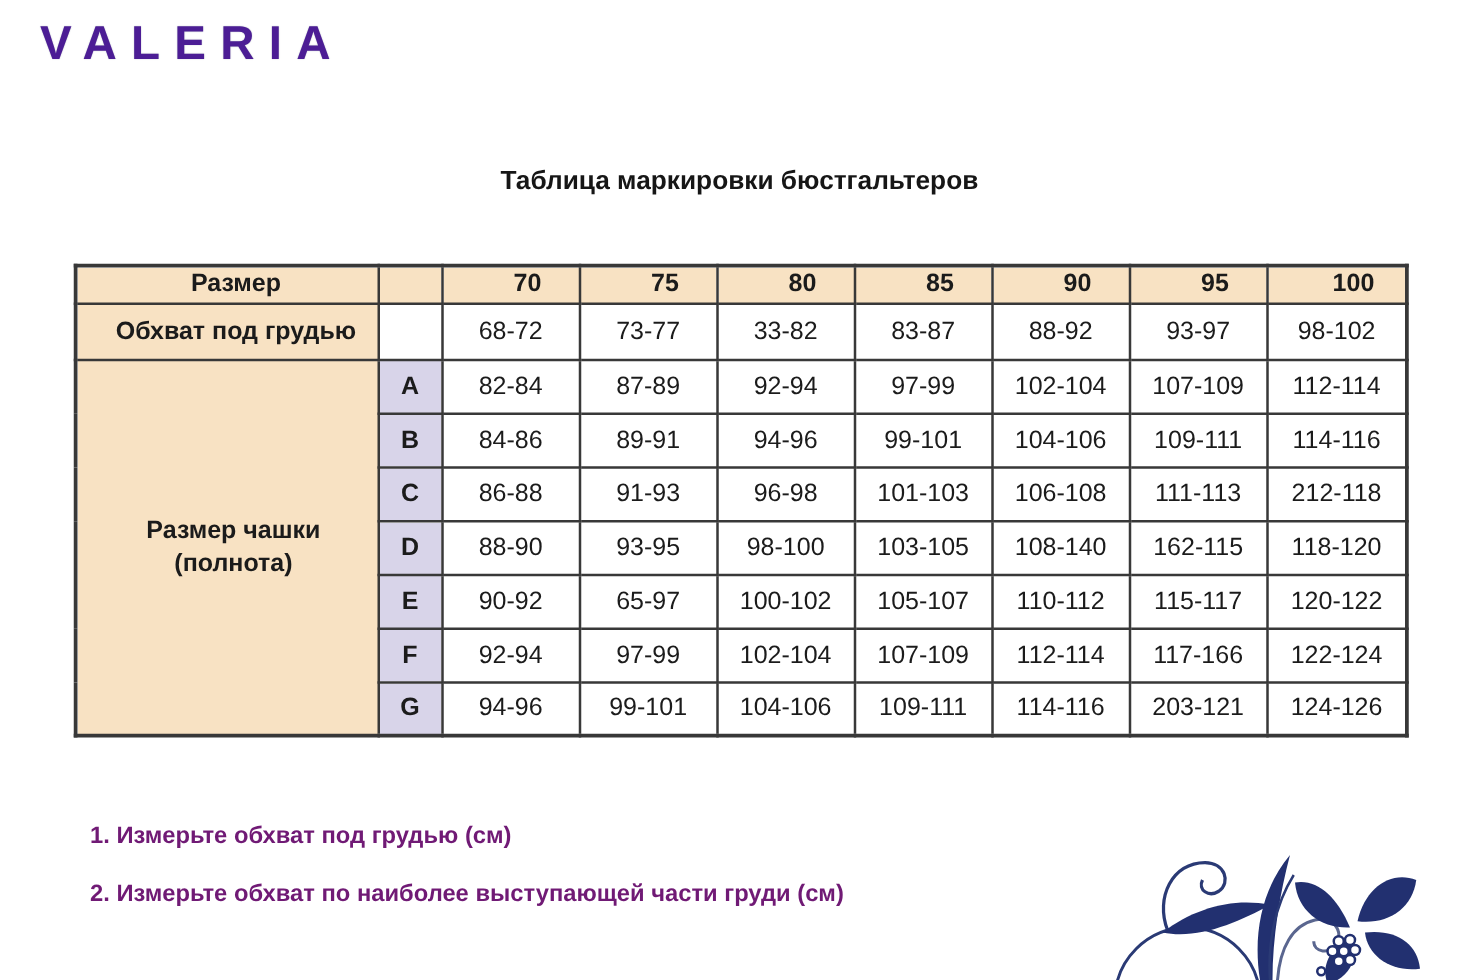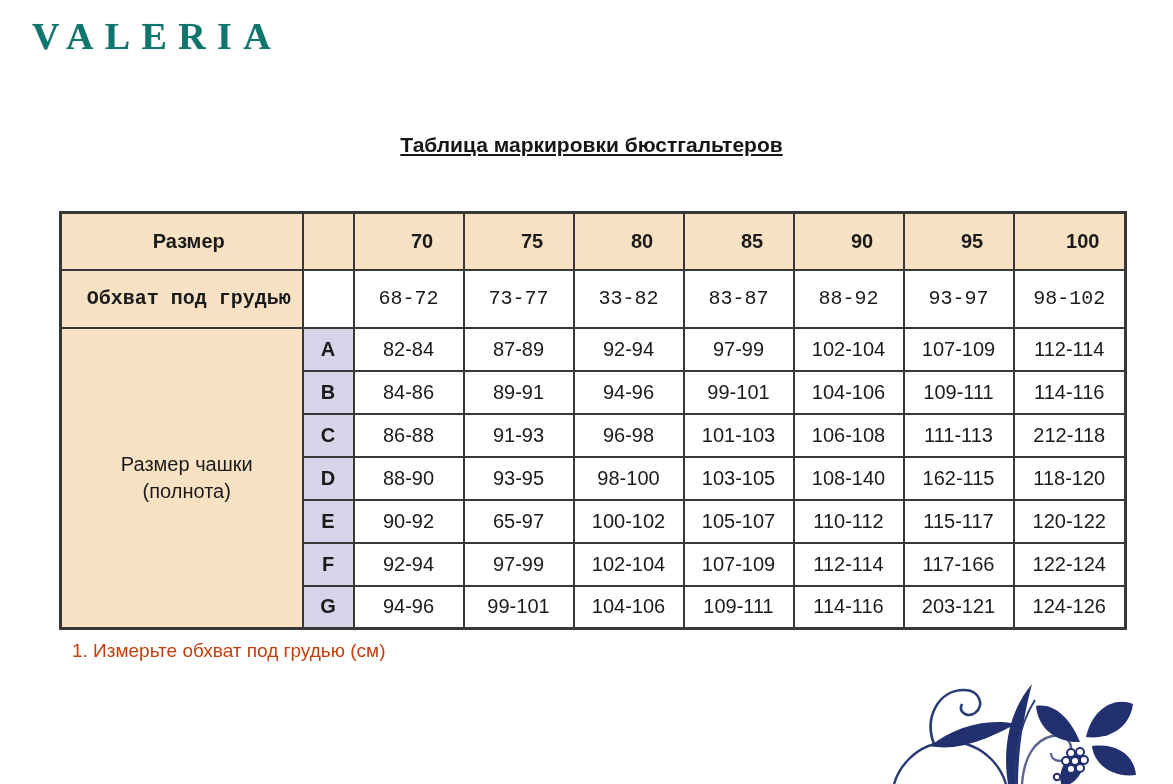--- a/index.html
+++ b/index.html
@@ -6,56 +6,56 @@
   html,body { width:1173px; height:784px; }
   body {
     position:relative;
     background:#ffffff;
     font-family:"Liberation Sans", sans-serif;
     color:#1b1b1b;
     overflow:hidden;
   }
   .logo {
     position:absolute; left:32px; top:14px;
-    font-family:Liberation Serif, serif;
+    font-family:Liberation Sans, sans-serif;
     font-size:38px; font-weight:bold;
     letter-spacing:0.30em;
-    color:#0f766e;
+    color:#4c1d95;
     text-shadow:0 0 1px #aab0ba;
   }
   .title {
     position:absolute; left:59px; top:133px; width:1065px;
     text-align:center;
-    font-size:21px; font-weight:bold; color:#161616;text-decoration:underline;
+    font-size:21px; font-weight:bold; color:#161616;
   }
   table.size-table {
     position:absolute; left:59px; top:211px;
     border-collapse:collapse; table-layout:fixed;
     width:1065px;
     border:3px solid #383838;
   }
   table.size-table td {
     border:2px solid #383838;
     font-size:20px;
     text-align:center;
     vertical-align:middle;
     height:43px;
     overflow:hidden;
     white-space:nowrap;
   }
-  tr.r-sizes td { height:57px; }
-  tr.r-underbust td { height:58px;font-family:Liberation Mono, monospace; }
+  tr.r-sizes td { height:30px; }
+  tr.r-underbust td { height:45px; }
   td.peach { background:#f8e2c3;padding-left:27px; }
   td.lav   { background:#d8d4e9; font-weight:bold; }
   td.label { text-align:left; padding-left:14px; font-weight:bold; }
   td.hdr   { font-weight:bold; }
-  td.cup-label { text-align:left; padding-left:10px; font-weight:normal; white-space:normal; line-height:1.35; }
+  td.cup-label { text-align:left; padding-left:10px; font-weight:bold; white-space:normal; line-height:1.35; }
   .notes {
-    position:absolute; left:72px; top:640px;
-    font-size:19px; font-weight:normal; color:#c2410c;
+    position:absolute; left:72px; top:658px;
+    font-size:19px; font-weight:bold; color:#701a75;
   }
   .notes .note { margin-bottom:25px; }
   .ornament {
     position:absolute; left:872px; top:654px;
     width:268px; height:130px;
   }
 </style>
 </head>
 <body>
 
@@ -170,20 +170,21 @@
     <td>109-111</td>
     <td>114-116</td>
     <td>203-121</td>
     <td>124-126</td>
   </tr>
 </tbody>
   </table>
 
 <div class="notes">
   <div class="note">1. Измерьте обхват под грудью (см)</div>
+  <div class="note">2. Измерьте обхват по наиболее выступающей части груди (см)</div>
 </div>
 
 <svg class="ornament" viewBox="0 0 268 130" xmlns="http://www.w3.org/2000/svg" aria-hidden="true">
 
   <circle cx="78" cy="146" r="58" fill="none" stroke="#2a3a75" stroke-width="2.4"></circle>
 
   <path d="M62 90 C 52 64, 66 36, 92 36 C 108 36, 113 52, 103 59 C 95 64, 86 58, 90 50" fill="none" stroke="#2a3a75" stroke-width="2.6"></path>
 
   <path d="M58 92 C 84 72, 116 64, 144 70 C 118 84, 86 98, 58 92 Z" fill="#223070"></path>
 

